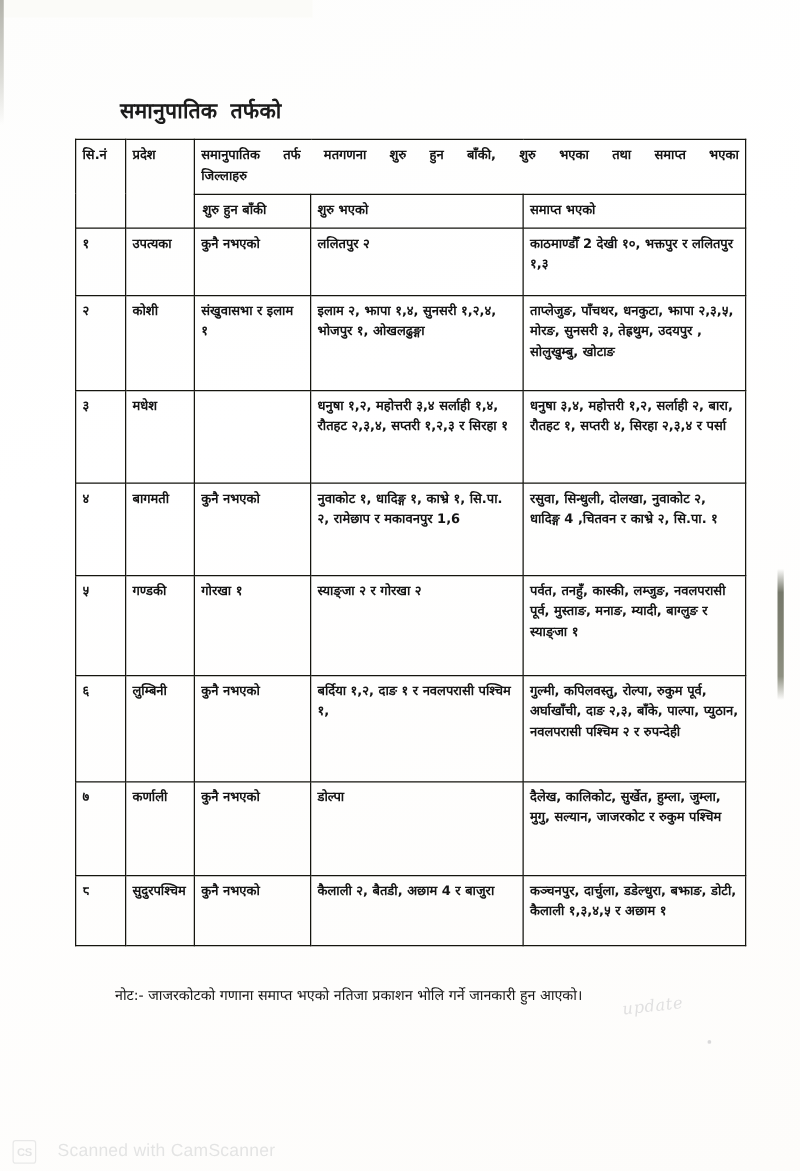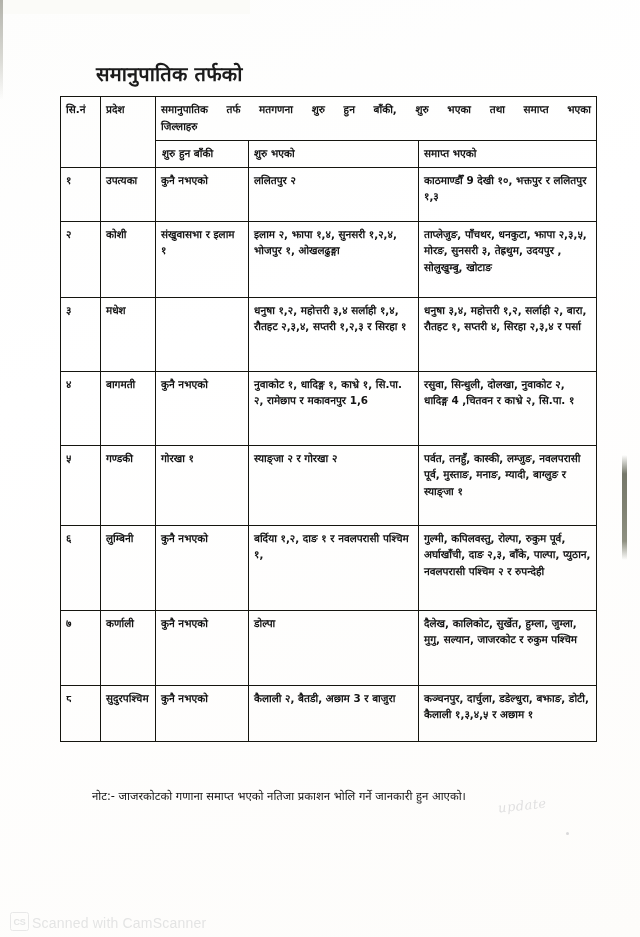--- a/index.html
+++ b/index.html
@@ -42,32 +42,33 @@
   .scan-top-band {
     position: absolute;
     left: 0; top: 0;
     width: 250px; height: 14px;
     background: #fbfbf8;
   }
 
   .doc-title {
     position: absolute;
     left: 96px;
-    top: 60px;
-    font-size: 20px;
+    top: 76px;
+    font-size: 17px;
     font-weight: 700;
     color: #1b1b1b;
     letter-spacing: .2px;
     white-space: nowrap;
+    font-family: Liberation Mono, monospace;
   }
 
   table.report {
     position: absolute;
     left: 60px;
-    top: 96px;
+    top: 111px;
     width: 536px;
     border-collapse: collapse;
     table-layout: fixed;
     color: #141414;
   }
   table.report td, table.report th {
     border: 1.1px solid #15150f;
     vertical-align: top;
     padding: 4px 5px 5px 5px;
     font-size: 10.4px;
@@ -150,22 +151,22 @@
     background: #c2c2c4;
     opacity: .6;
     border-radius: 50%;
   }
 
   .camscanner {
     position: absolute;
     left: 10px;
     top: 912px;
     display: flex;
-    align-items: flex-end;
-    gap: 3px;
+    align-items: flex-start;
+    gap: 17px;
     opacity: .30;
     user-select: none;
   }
   .cs-logo {
     width: 17px; height: 17px;
     border: 1.4px solid #b9bbbd;
     border-radius: 2.5px;
     color: #a8abae;
     font-size: 9px;
     font-weight: 700;
@@ -215,21 +216,21 @@
         <th class="h-sub">शुरु भएको</th>
         <th class="h-sub">समाप्त भएको</th>
       </tr>
     </thead>
     <tbody id="table-body">
         <tr style="height: 54px;">
           <td class="c-sn">१</td>
           <td class="c-prov">उपत्यका</td>
           <td class="c-rem">कुनै नभएको</td>
           <td class="c-start">ललितपुर २</td>
-          <td class="c-done">काठमाण्डौँ 9 देखी १०, भक्तपुर र ललितपुर १,३</td>
+          <td class="c-done">काठमाण्डौँ 2 देखी १०, भक्तपुर र ललितपुर १,३</td>
         </tr>
         <tr style="height: 76px;">
           <td class="c-sn">२</td>
           <td class="c-prov">कोशी</td>
           <td class="c-rem">संखुवासभा र इलाम १</td>
           <td class="c-start">इलाम २, झापा १,४, सुनसरी १,२,४, भोजपुर १, ओखलढुङ्गा</td>
           <td class="c-done">ताप्लेजुङ, पाँचथर, धनकुटा, झापा २,३,५, मोरङ, सुनसरी ३, तेह्रथुम, उदयपुर , सोलुखुम्बु, खोटाङ</td>
         </tr>
         <tr style="height: 74px;">
           <td class="c-sn">३</td>
@@ -263,21 +264,21 @@
           <td class="c-sn">७</td>
           <td class="c-prov">कर्णाली</td>
           <td class="c-rem">कुनै नभएको</td>
           <td class="c-start">डोल्पा</td>
           <td class="c-done">दैलेख, कालिकोट, सुर्खेत, हुम्ला, जुम्ला, मुगु,  सल्यान, जाजरकोट र रुकुम पश्चिम</td>
         </tr>
         <tr style="height: 56px;">
           <td class="c-sn">८</td>
           <td class="c-prov">सुदुरपश्चिम</td>
           <td class="c-rem">कुनै नभएको</td>
-          <td class="c-start">कैलाली २, बैतडी, अछाम 3 र बाजुरा</td>
+          <td class="c-start">कैलाली २, बैतडी, अछाम 4 र बाजुरा</td>
           <td class="c-done">कञ्चनपुर, दार्चुला, डडेल्धुरा, बझाङ, डोटी, कैलाली १,३,४,५ र अछाम १</td>
         </tr>
       </tbody>
   </table>
 
   <div class="note">नोट:- जाजरकोटको गणाना समाप्त भएको नतिजा प्रकाशन भोलि गर्ने जानकारी हुन आएको।</div>
 
   <div class="handwriting">update</div>
   <div class="ink-dot"></div>
 

